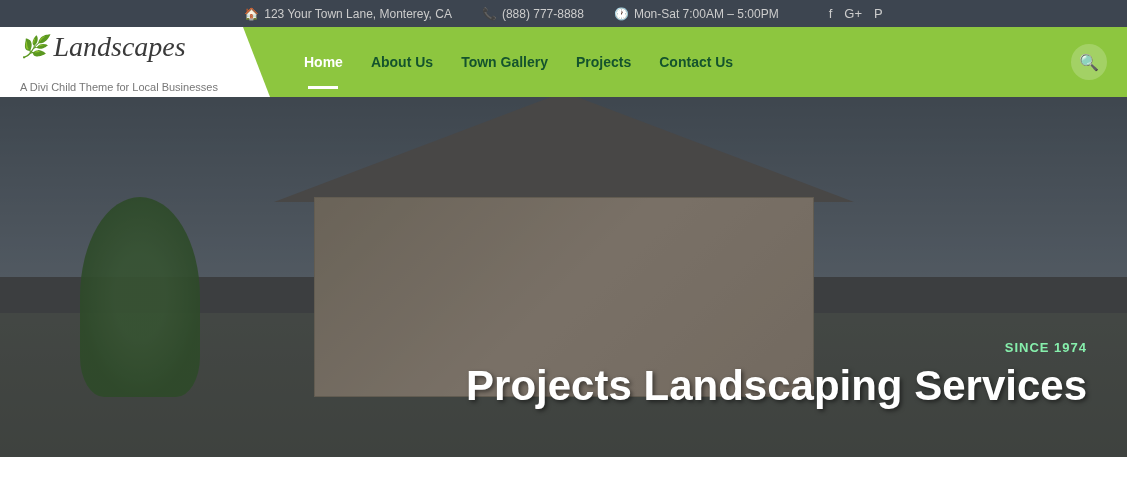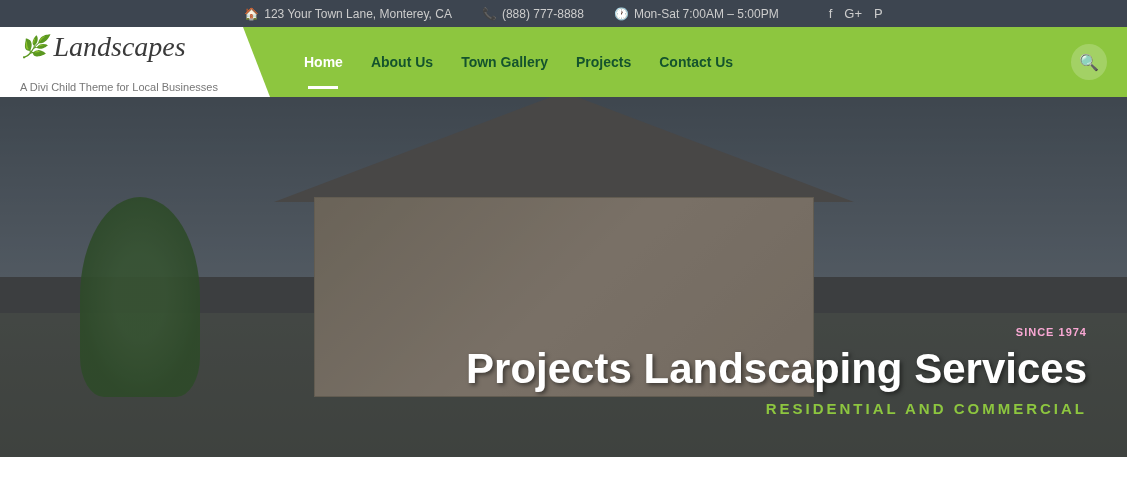--- a/index.html
+++ b/index.html
@@ -203,22 +203,22 @@
     }
 
     
     .hero-content {
       position: absolute;
       bottom: 40px;
       right: 40px;
       text-align: right;
     }
     .since-text {
-      color: #f9a8d4;
-      font-size: 11px;
+      color: #86efac;
+      font-size: 13px;
       font-weight: bold;
       letter-spacing: 1px;
       margin-bottom: 8px;
     }
     .hero-title {
       color: #fff;
       font-size: 42px;
       font-weight: 900;
       line-height: 1.1;
       text-shadow: 2px 2px 4px rgba(0,0,0,0.5);
@@ -290,15 +290,14 @@
     <div class="sky-overlay"></div>
     <div class="ground"></div>
     <div class="tree-left"></div>
     <div class="house-roof"></div>
     <div class="house-body"></div>
     <div class="dark-overlay"></div>
   </div>
   <div class="hero-content">
     <div class="since-text">SINCE 1974</div>
     <div class="hero-title">Projects Landscaping Services</div>
-    <div class="hero-subtitle">RESIDENTIAL AND COMMERCIAL</div>
   </div>
 </div>
 
 </body></html>

